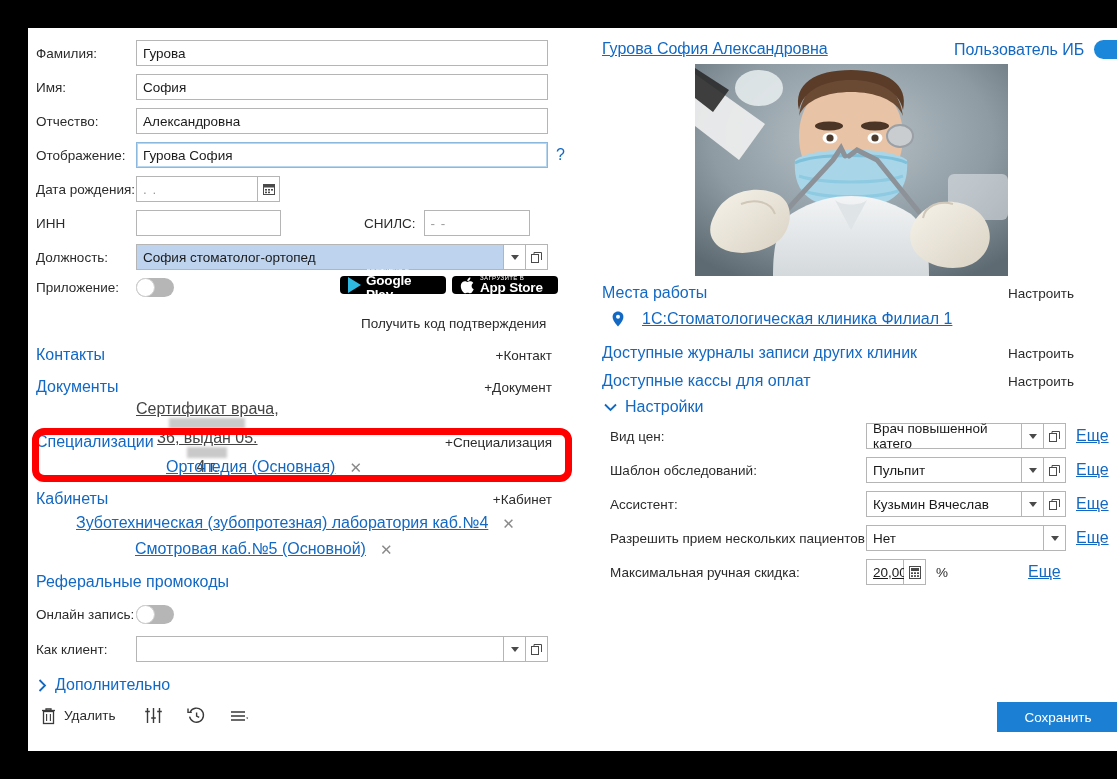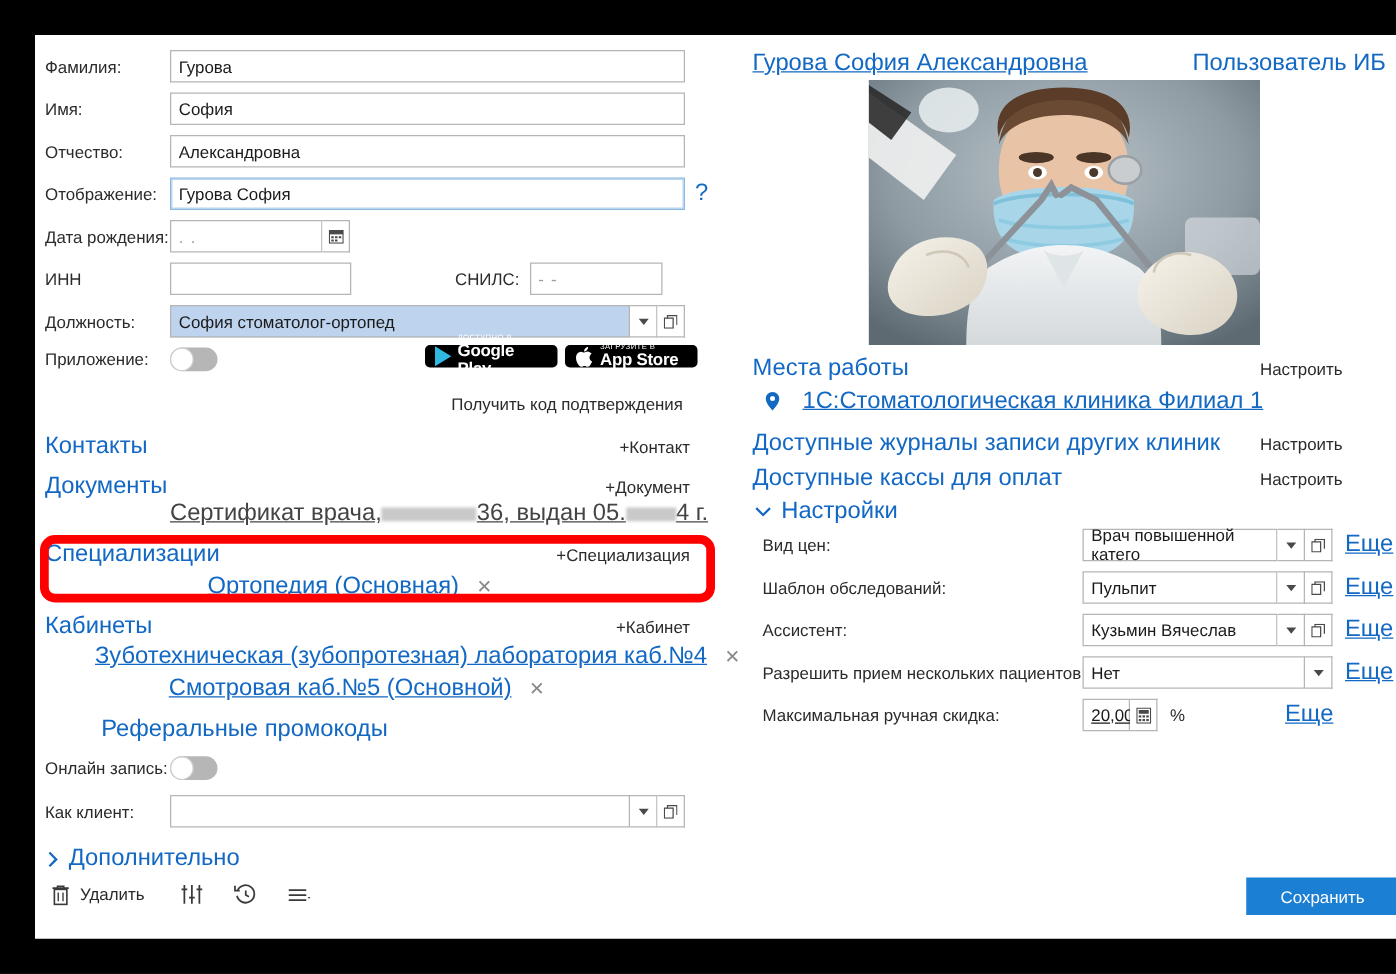--- a/index.html
+++ b/index.html
@@ -11,21 +11,21 @@
   .row{position:absolute;display:flex;align-items:center;}
   .lbl{color:#2b2b2b;font-size:13.5px;white-space:nowrap;}
   .inp{box-sizing:border-box;border:1px solid #b5b5b5;background:#fff;height:26px;
        font-size:13.5px;color:#1a1a1a;padding:0 6px;display:flex;align-items:center;font-family:"Liberation Sans",sans-serif;}
   .inp.focus{border:1px solid #8cb8e0;box-shadow:0 0 0 1px #b9d6ef inset;}
   .inp.sel{background:#bdd3ee;border:1px solid #b5b5b5;}
   .ph{color:#9b9b9b;letter-spacing:1px;}
   .btn-sq{box-sizing:border-box;width:22px;height:26px;border:1px solid #b5b5b5;border-left:none;
           background:#fff;display:flex;align-items:center;justify-content:center;color:#555;font-size:11px;}
   .btn-sq.chev:after{content:"";border-left:4px solid transparent;border-right:4px solid transparent;border-top:5px solid #4a4a4a;}
-  .lnk{color:#1268c3;font-size:19px;cursor:pointer;white-space:nowrap;}
+  .lnk{color:#1268c3;font-size:16px;cursor:pointer;white-space:nowrap;}
   .lnk.u{text-decoration:underline;}
   .plain{color:#2b2b2b;font-size:13.5px;white-space:nowrap;}
   .xbtn{color:#8a8a8a;font-size:15px;line-height:1;cursor:pointer;}
 
   .toggle{width:38px;height:19px;border-radius:10px;background:#b6b6b6;position:relative;cursor:pointer;}
   .toggle .knob{position:absolute;top:0px;left:0px;width:19px;height:19px;border-radius:50%;background:#fff;border:1px solid #cfcfcf;box-sizing:border-box;}
   .toggle.on{background:#1b87da;}
 
   .badge{height:18px;border-radius:4px;background:#000;display:flex;align-items:center;padding:0 8px;box-sizing:border-box;color:#fff;}
   .badge .b-sm{font-size:6.2px;letter-spacing:.3px;line-height:1;text-transform:uppercase;}
@@ -140,21 +140,21 @@
 
     <div class="row" style="left:8px;top:318px;width:516px;justify-content:space-between;">
       <div class="lnk">Контакты</div>
       <div class="plain">+Контакт</div>
     </div>
 
     <div class="row" style="left:8px;top:350px;width:516px;justify-content:space-between;">
       <div class="lnk">Документы</div>
       <div class="plain">+Документ</div>
     </div>
-    <div class="row" style="left:108px;top:372px;">
+    <div class="row" style="left:108px;top:372px;flex-direction:column;">
       <span class="lnk u" style="color:#444;">Сертификат врача, </span>
         <span class="redact" style="width:76px;"></span>
         <span class="lnk u" style="color:#444;">36, выдан 05.</span>
         <span class="redact" style="width:40px;"></span>
         <span class="lnk u" style="color:#444;">4 г.</span>
     </div>
 
     <div class="row" style="left:8px;top:405px;width:516px;justify-content:space-between;">
       <div class="lnk">Специализации</div>
       <div class="plain">+Специализация</div>
@@ -170,21 +170,21 @@
     </div>
     <div class="row" style="left:48px;top:486px;">
       <span class="lnk u">Зуботехническая (зубопротезная) лаборатория каб.№4</span>
       <span class="xbtn" style="margin-left:14px;">✕</span>
     </div>
     <div class="row" style="left:107px;top:512px;">
       <span class="lnk u">Смотровая каб.№5 (Основной)</span>
       <span class="xbtn" style="margin-left:14px;">✕</span>
     </div>
 
-    <div class="row" style="left:8px;top:545px;margin-left:45px;">
+    <div class="row" style="left:8px;top:545px;">
       <div class="lnk">Реферальные промокоды</div>
     </div>
 
     <div class="row" style="left:8px;top:577px;">
       <div class="lbl" style="width:100px;">Онлайн запись:</div>
       <div class="toggle">
           <div class="knob"></div>
         </div>
     </div>
 

